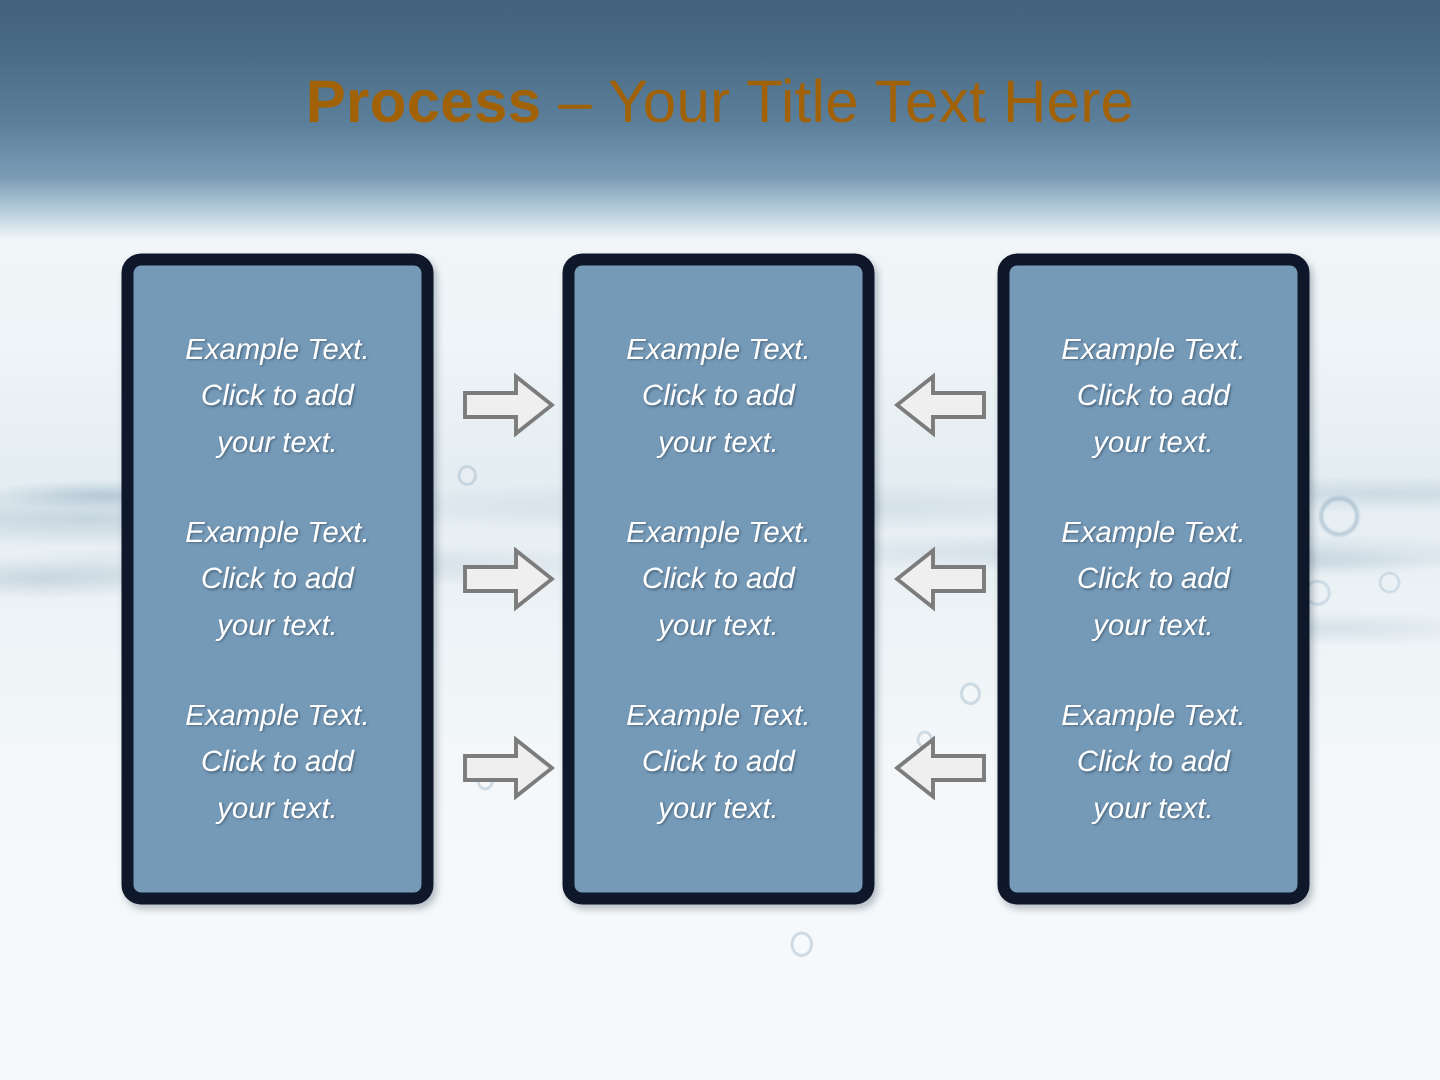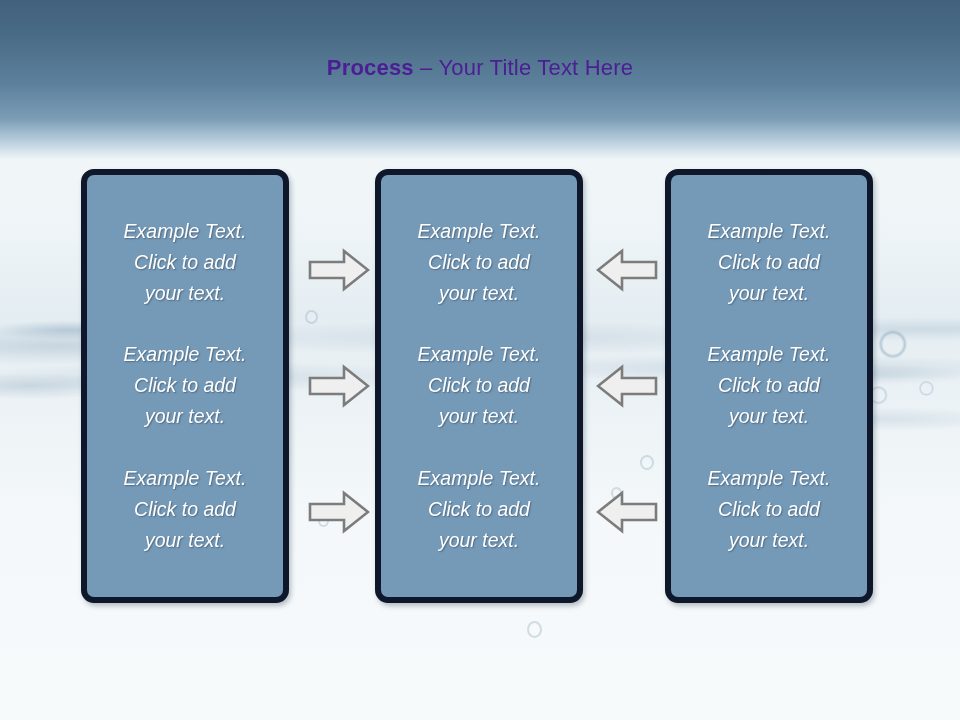--- a/index.html
+++ b/index.html
@@ -91,37 +91,37 @@
       #7b9cb5 74%,
       #b8cddc 88%,
       #dfe9f0 96%,
       rgba(244,248,250,0) 100%);
   }
   .title {
     position: absolute;
     left: 0; right: 0;
     top: 48px;
     text-align: center;
-    color: #4c1d95;
-    font-size: 22px;
+    color: #a16207;
+    font-size: 40px;
     line-height: 40px;
     letter-spacing: 0.2px;
     white-space: nowrap;
   }
   .title .strong { font-weight: bold; }
   .title .light  { font-weight: normal; }
 
   
   .pbox {
     position: absolute;
     top: 169px;
     width: 208px;
     height: 434px;
     background: #759ab8;
-    border: 6px solid #0f172a;
+    border: 8px solid #0f172a;
     border-radius: 13px;
     box-shadow: 2px 3px 5px rgba(60,80,96,0.35);
     box-sizing: border-box;
     display: flex;
     flex-direction: column;
     justify-content: space-around;
     align-items: center;
     padding: 26px 6px;
   }
   #pbox-1 { left: 81px; }

